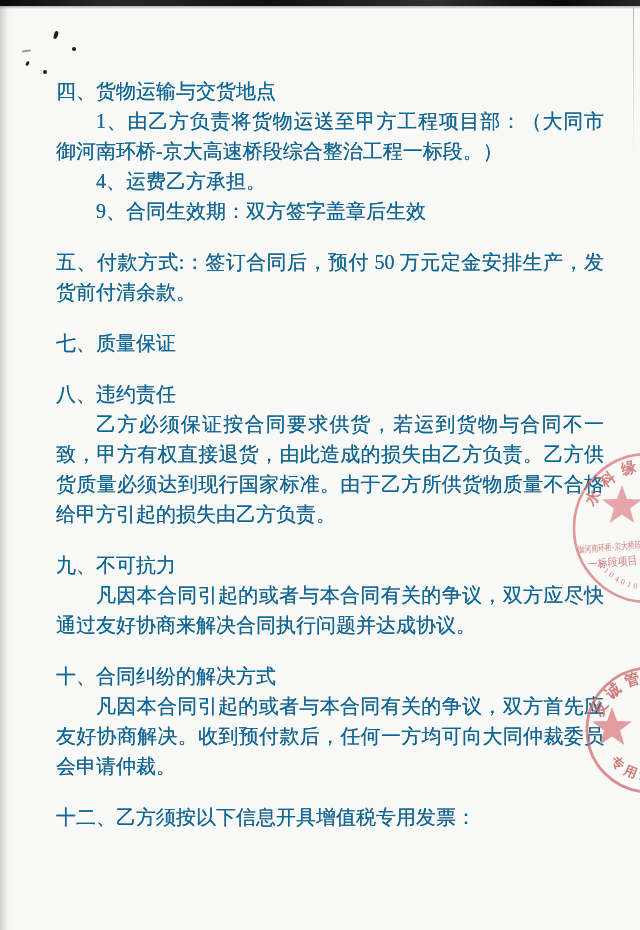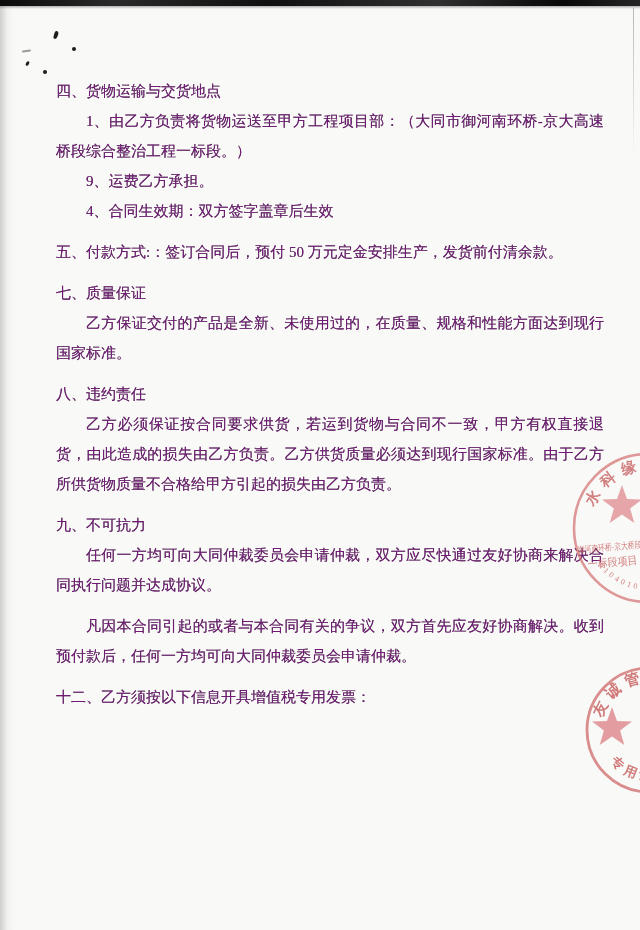--- a/index.html
+++ b/index.html
@@ -20,25 +20,25 @@
   .left-shadow {
     position:absolute; top:6px; left:0; bottom:0; width:14px;
     background:linear-gradient(90deg, rgba(110,110,110,.30), rgba(180,180,180,.10) 55%, rgba(0,0,0,0));
   }
   .paper-edge-line {
     position:absolute; top:8px; left:633px; width:1px; height:150px;
     background:linear-gradient(180deg, rgba(60,60,60,.35), rgba(60,60,60,0));
   }
   .content {
     position:absolute; left:56px; right:36px; top:76px;
-    font-size:15px; line-height:30px; color:#701a75;
+    font-size:20px; line-height:30px; color:#0369a1;
     text-align:justify; word-break:break-all;
     text-shadow:0 0 .4px rgba(55,55,55,.75);
   }
-  .sec + .sec { margin-top:11px; }
+  .sec + .sec { margin-top:21px; }
   .content p { margin:0; }
   .h    { text-indent:0; }
   .para { text-indent:2em;font-family:Liberation Serif, serif; }
   .ink-speck { position:absolute; background:#1d1d1d; border-radius:50%; }
   .speck-a { left:54px; top:31px;  width:4px; height:8px; transform:rotate(18deg); border-radius:40% 60% 60% 40%; }
   .speck-b { left:72px; top:47px;  width:4px; height:4px; }
   .speck-c { left:22px; top:50px;  width:9px; height:2px; background:#9a9a9a; border-radius:2px; transform:rotate(-8deg); }
   .speck-d { left:26px; top:61px;  width:3px; height:5px; transform:rotate(30deg); }
   .speck-e { left:43px; top:70px;  width:4px; height:4px; }
   .seal { position:absolute; pointer-events:none; }
@@ -59,45 +59,45 @@
   <div class="ink-speck speck-b"></div>
   <div class="ink-speck speck-c"></div>
   <div class="ink-speck speck-d"></div>
   <div class="ink-speck speck-e"></div>
 
   <div class="content">
 
     <div class="sec">
       <p class="h">四、货物运输与交货地点</p>
       <p class="para">1、由乙方负责将货物运送至甲方工程项目部：（大同市御河南环桥-京大高速桥段综合整治工程一标段。）</p>
-      <p class="para">9、运费乙方承担。</p>
-      <p class="para">4、合同生效期：双方签字盖章后生效</p>
+      <p class="para">4、运费乙方承担。</p>
+      <p class="para">9、合同生效期：双方签字盖章后生效</p>
     </div>
 
     <div class="sec">
       <p class="h">五、付款方式:：签订合同后，预付 50 万元定金安排生产，发货前付清余款。</p>
     </div>
 
 
     <div class="sec">
       <p class="h">七、质量保证</p>
-      <p class="para">乙方保证交付的产品是全新、未使用过的，在质量、规格和性能方面达到现行国家标准。</p>
     </div>
 
     <div class="sec">
       <p class="h">八、违约责任</p>
       <p class="para">乙方必须保证按合同要求供货，若运到货物与合同不一致，甲方有权直接退货，由此造成的损失由乙方负责。乙方供货质量必须达到现行国家标准。由于乙方所供货物质量不合格给甲方引起的损失由乙方负责。</p>
     </div>
 
     <div class="sec">
       <p class="h">九、不可抗力</p>
-      <p class="para">任何一方均可向大同仲裁委员会申请仲裁，双方应尽快通过友好协商来解决合同执行问题并达成协议。</p>
+      <p class="para">凡因本合同引起的或者与本合同有关的争议，双方应尽快通过友好协商来解决合同执行问题并达成协议。</p>
     </div>
 
     <div class="sec">
+      <p class="h">十、合同纠纷的解决方式</p>
       <p class="para">凡因本合同引起的或者与本合同有关的争议，双方首先应友好协商解决。收到预付款后，任何一方均可向大同仲裁委员会申请仲裁。</p>
     </div>
 
 
     <div class="sec">
       <p class="h">十二、乙方须按以下信息开具增值税专用发票：</p>
     </div>
 
   </div>
 

